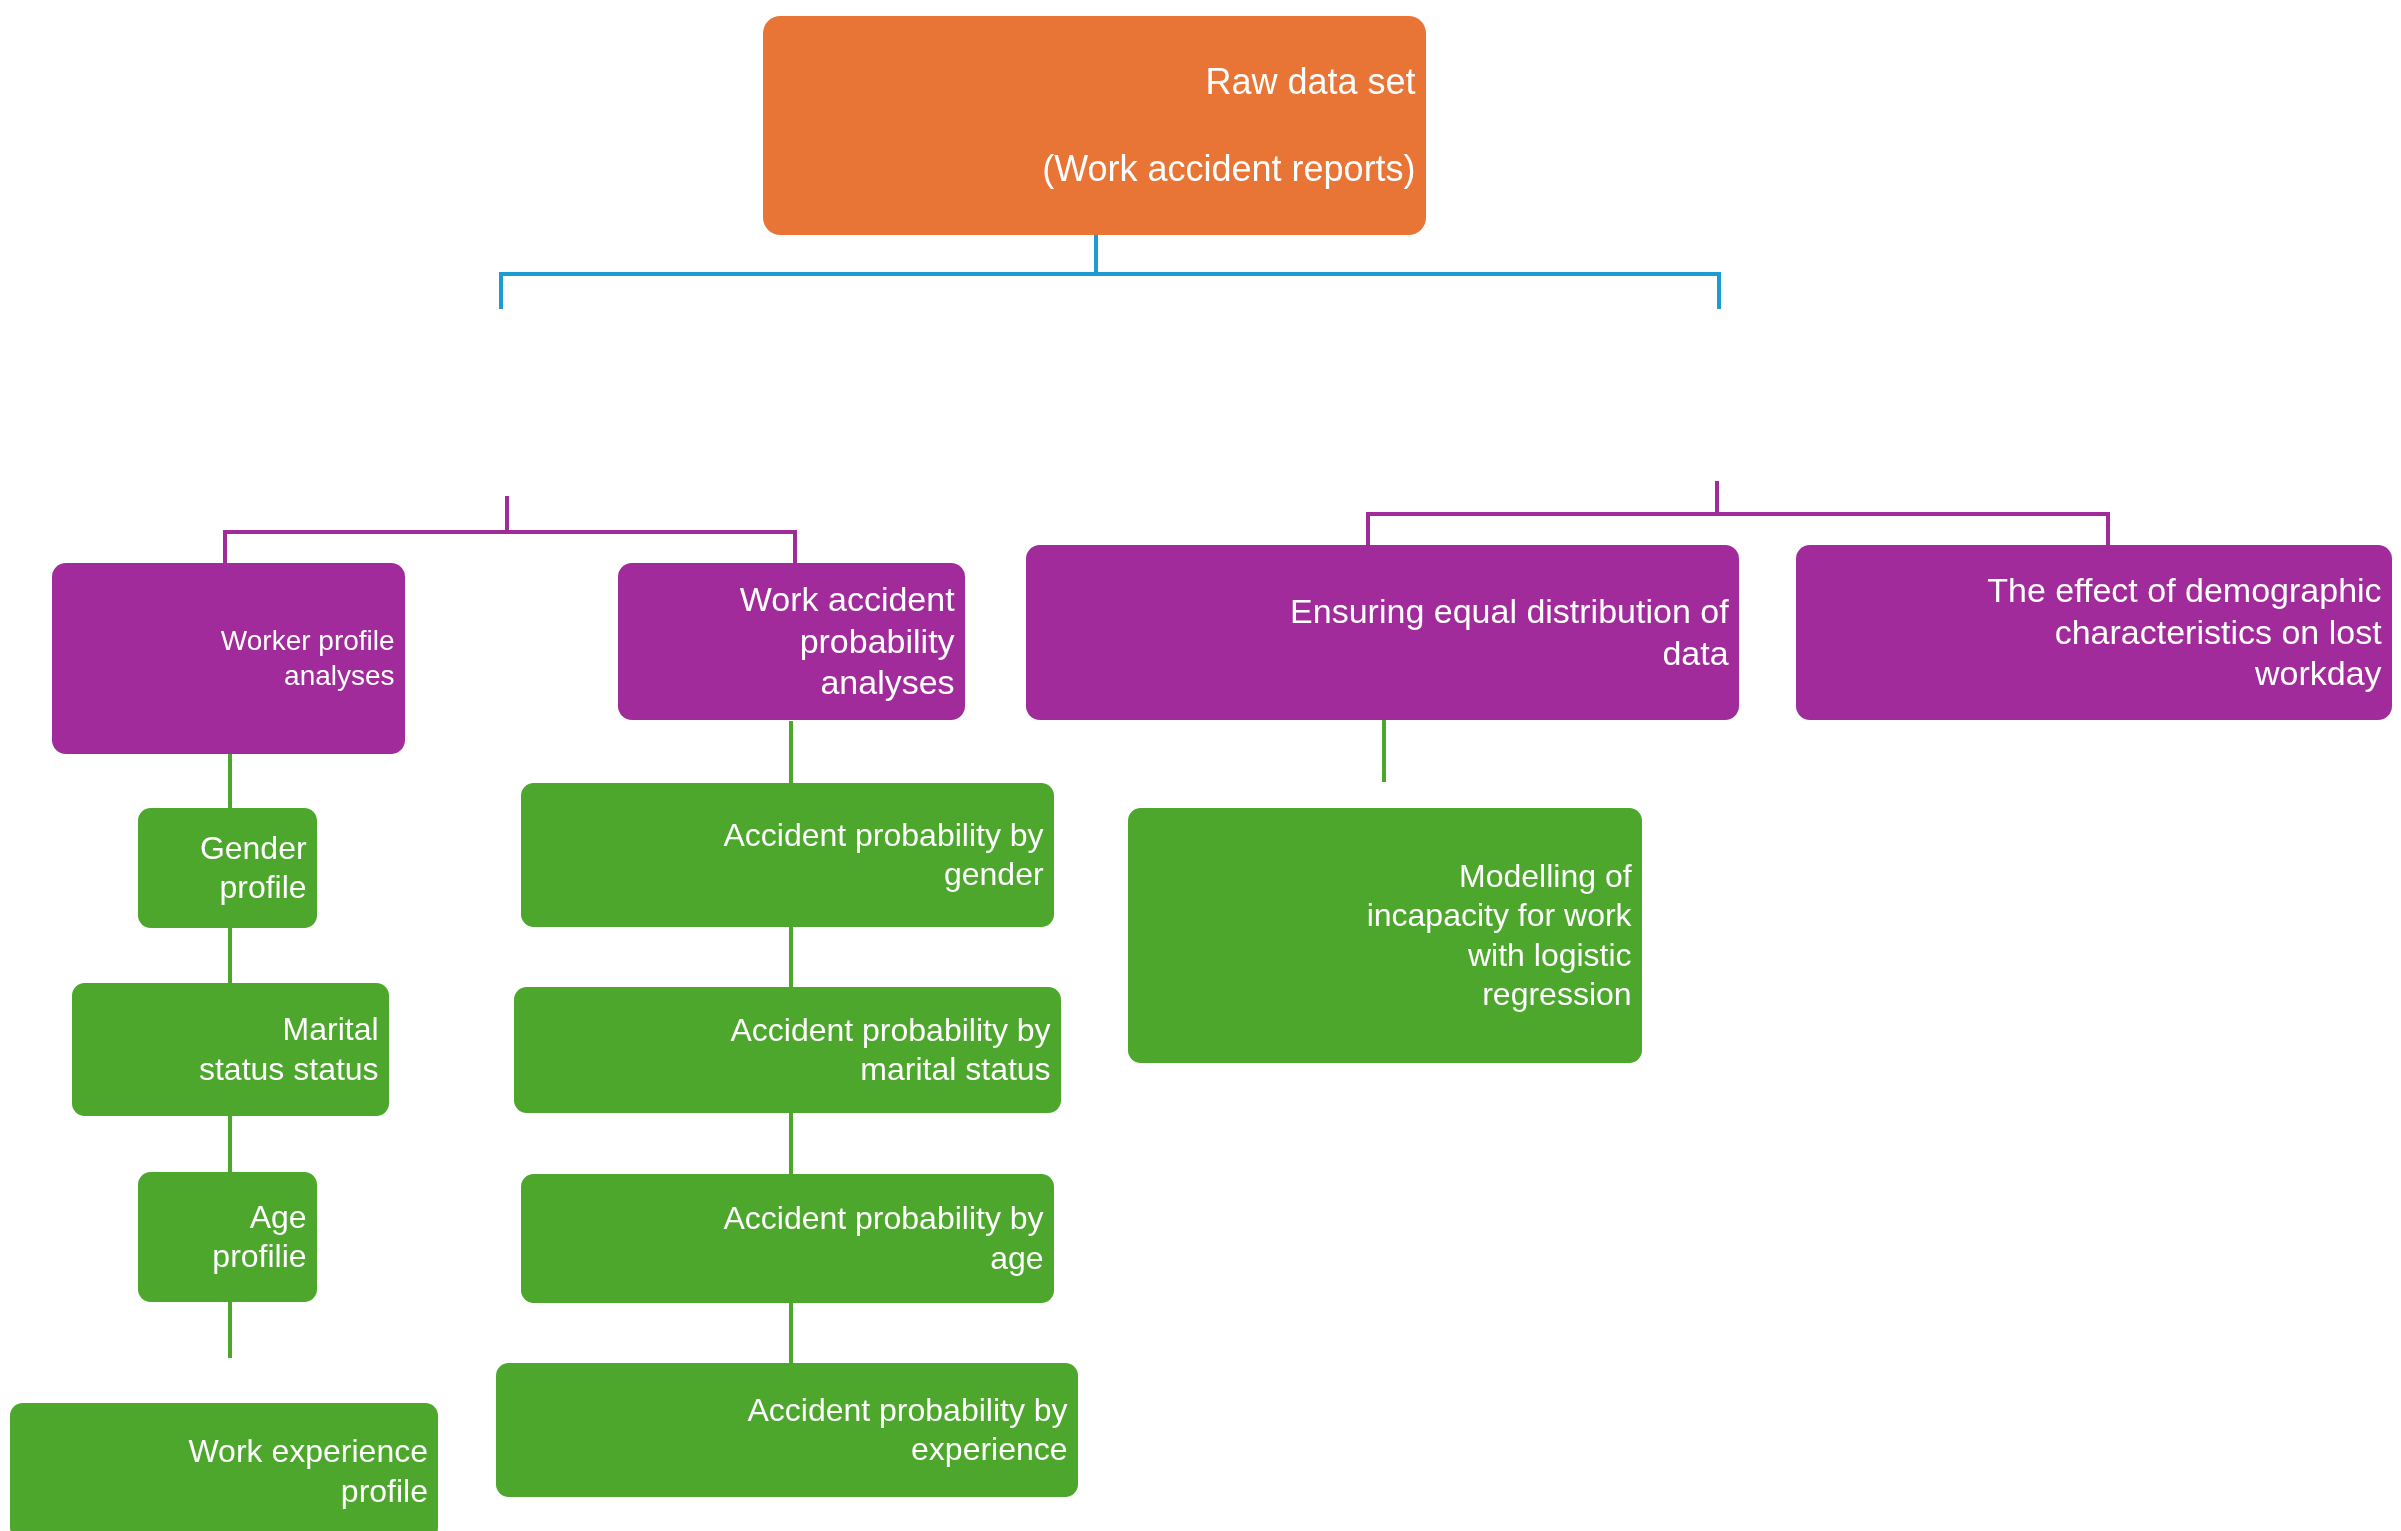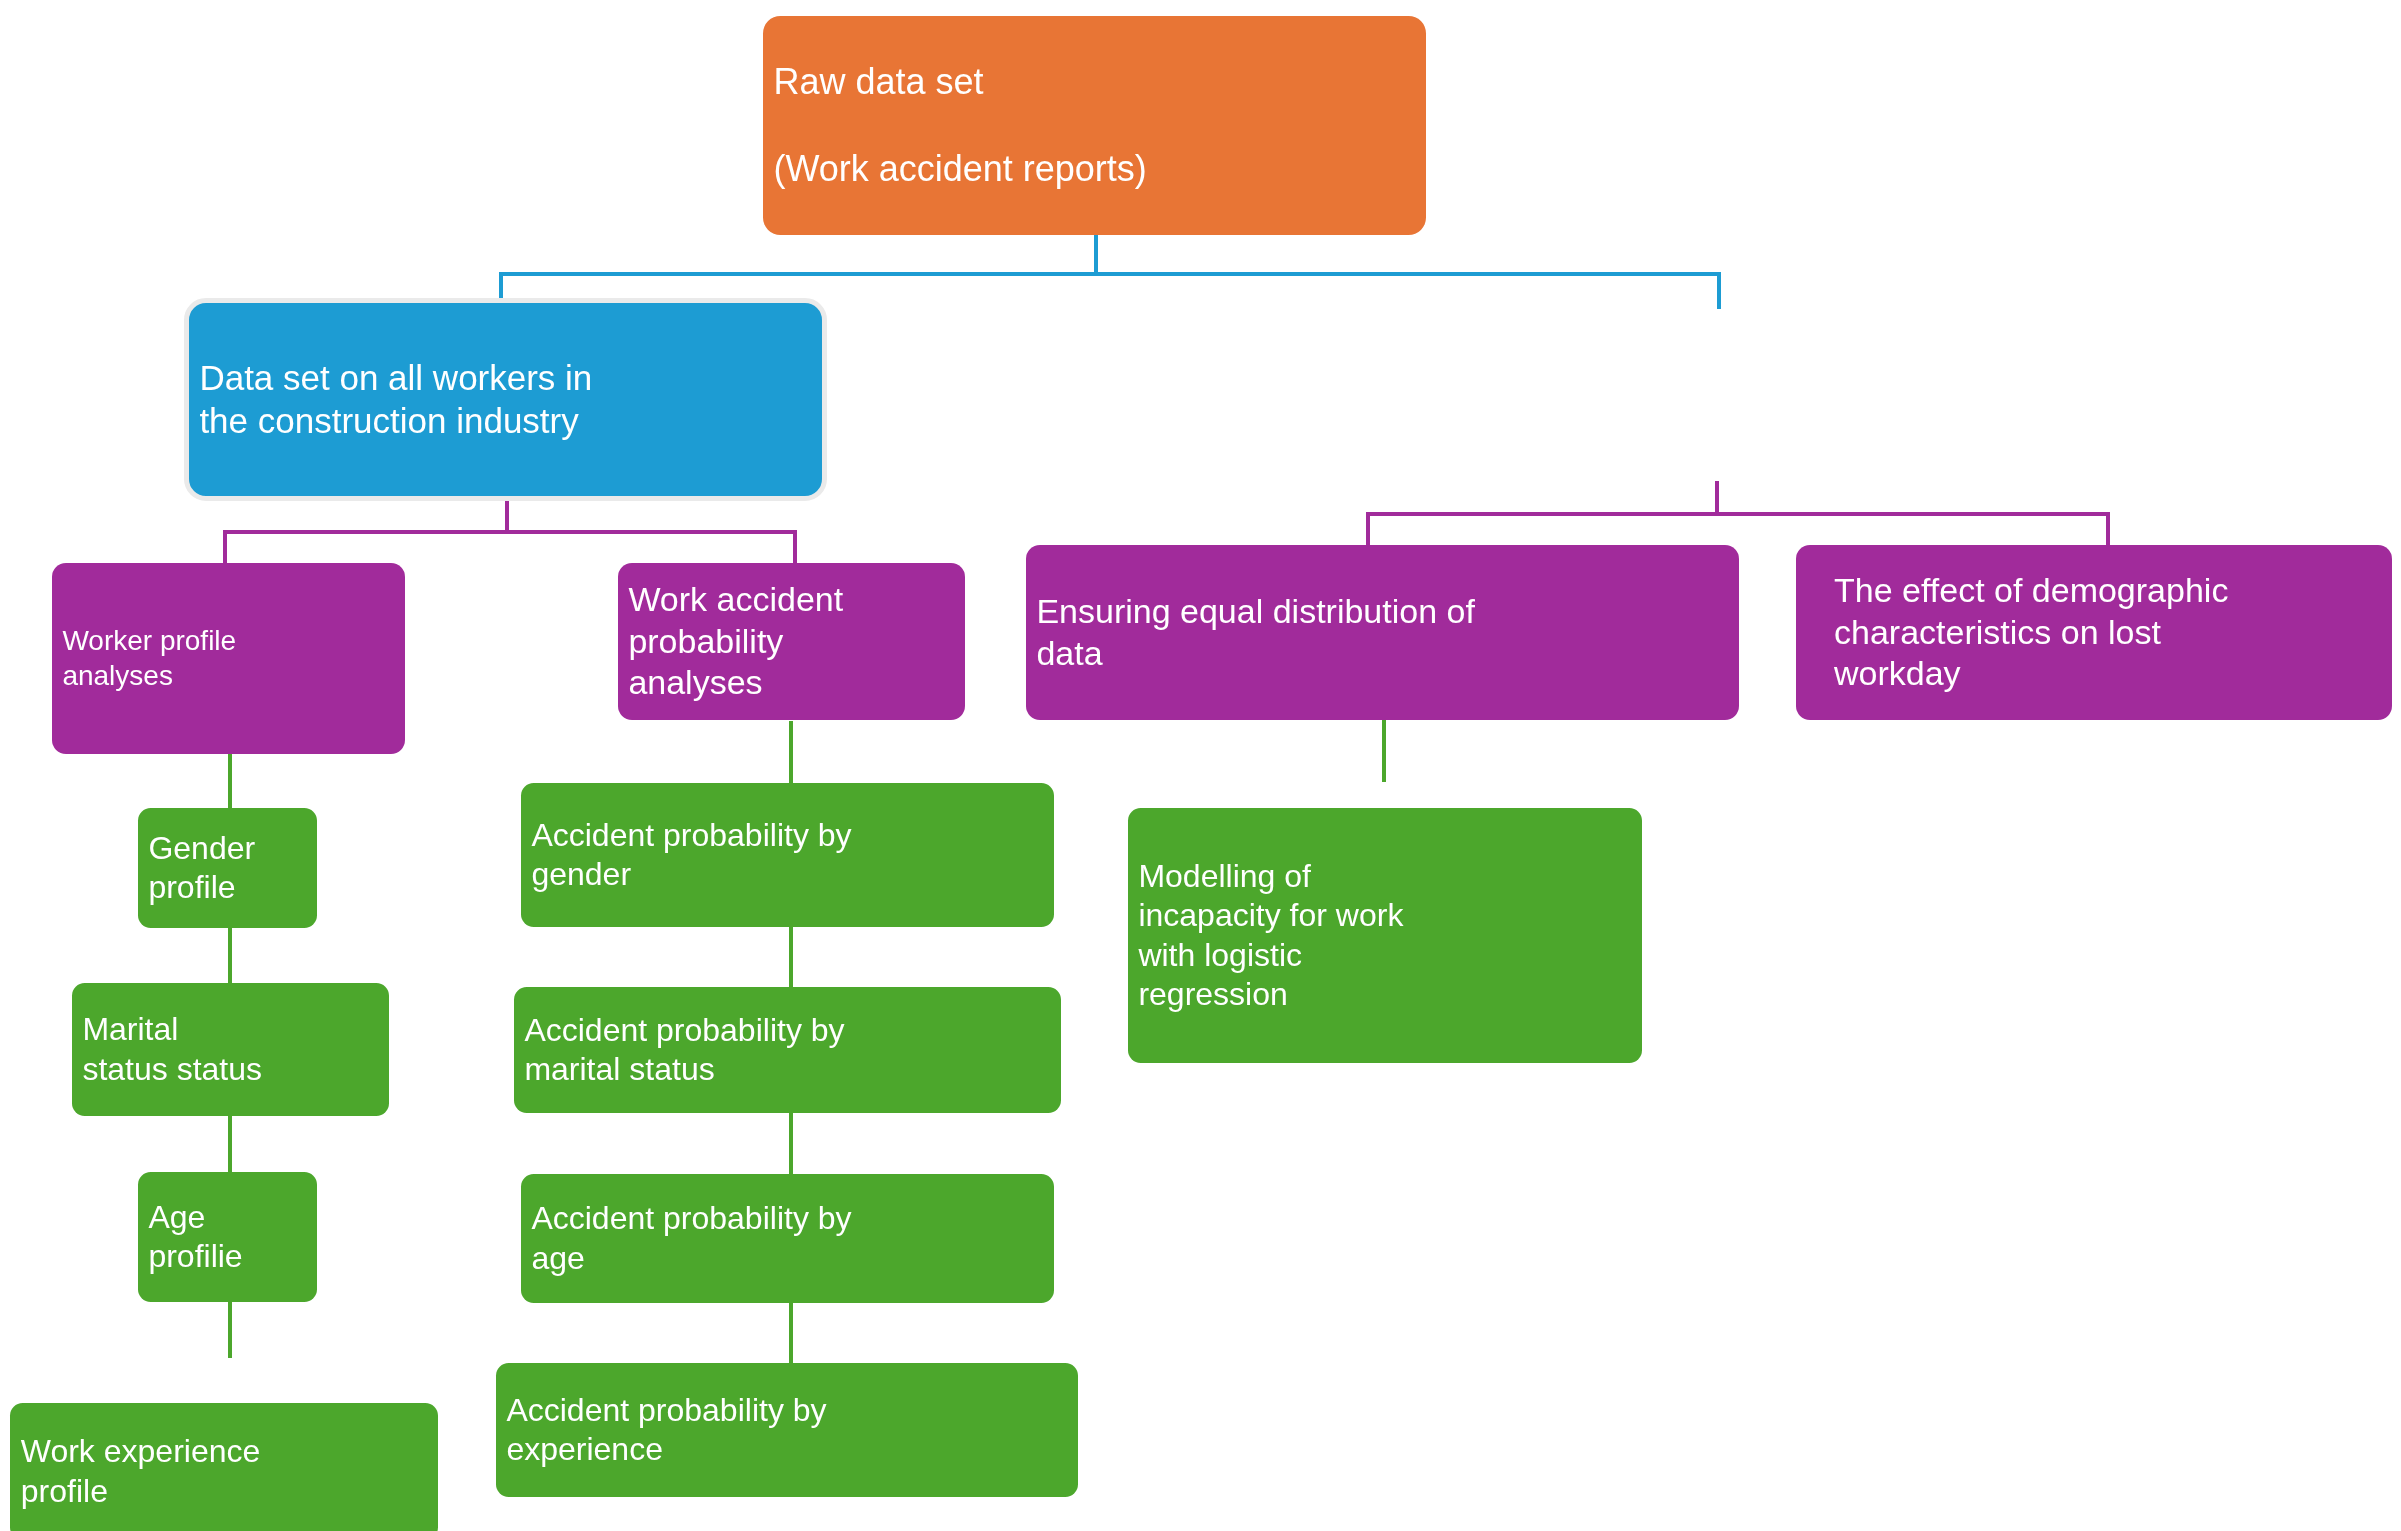--- a/index.html
+++ b/index.html
@@ -14,21 +14,21 @@
     background: #ffffff;
     overflow: hidden;
     font-family: "Liberation Sans", "DejaVu Sans", sans-serif;
   }
   .node {
     position: absolute;
     box-sizing: border-box;
     display: flex;
     align-items: center;
     justify-content: center;
-    text-align: left;
+    text-align: right;
     color: #ffffff;
     line-height: 1.22;
     padding: 3.5px 10.4px;
     border-radius: 15px;
     -webkit-font-smoothing: antialiased;
   }
   .node .label { display: block; width: 100%; white-space: pre-line; }
 
   .n-orange { background: #E87535; border-radius: 17.4px; }
   .n-blue   { background: #1D9CD3; border-radius: 17.4px; }
@@ -81,24 +81,20 @@
   <div class="conn thin v c-green" style="left:789px; top:1300px; height:65px;"></div>
 
   <div class="conn thin v c-green" style="left:1382px; top:718px; height:64px;"></div>
 
   <div class="node n-orange" style="left:763px; top:16px; width:663px; height:219px; font-size:36px;">
     <span class="label">Raw data set
 
 (Work accident reports)</span>
   </div>
 
-  <div class="node n-blue framed" style="left:184px; top:298px; width:643px; height:203px; font-size:35px;">
-    <span class="label">Data set on all workers in
-the construction industry</span>
-  </div>
 
 
   <div class="node n-purple" style="left:52px; top:563px; width:353px; height:191px; font-size:28px;">
     <span class="label">Worker profile
 analyses</span>
   </div>
 
   <div class="node n-purple" style="left:618px; top:563px; width:347px; height:157px; font-size:34px;">
     <span class="label">Work accident
 probability

